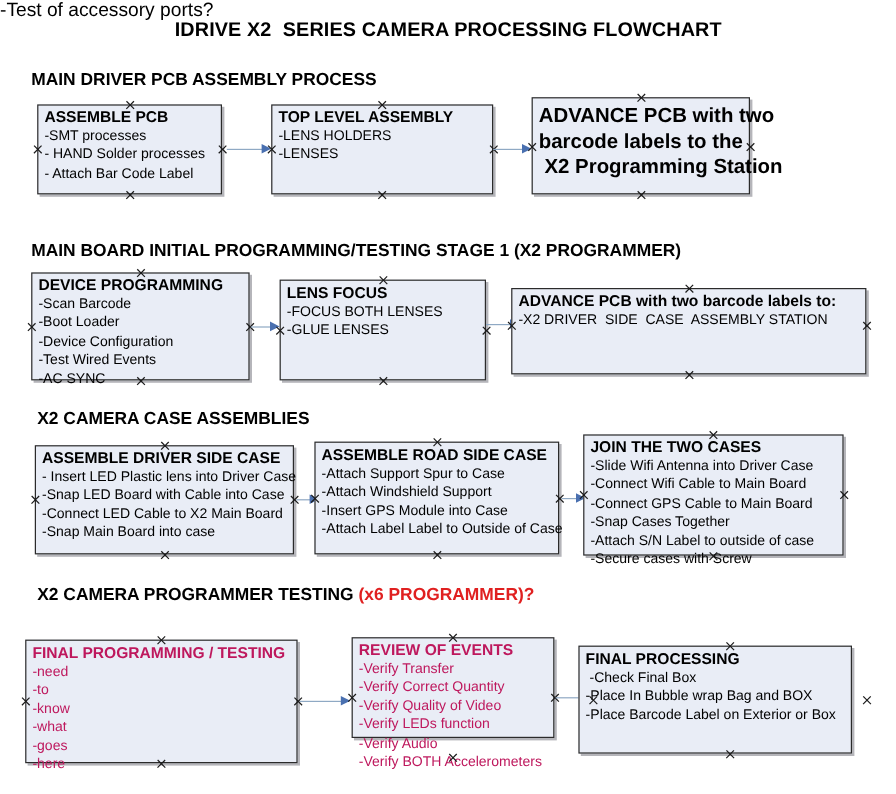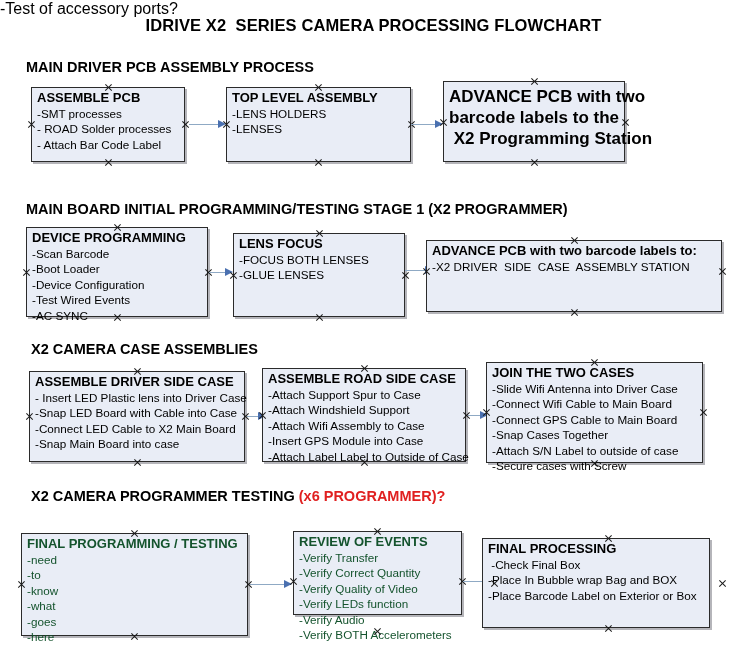--- a/index.html
+++ b/index.html
@@ -74,21 +74,21 @@
     line-height: 15.5px;
     white-space: pre;
   }
   .box.bold-body .b-line {
     font-weight: bold;
     font-size: 17px;
     line-height: 21px;
   }
   .box.red .b-title,
   .box.red .b-line {
-    color: #14532d;
+    color: #be185d;
   }
 
   
   .handle {
     position: absolute;
     width: 9px;
     height: 9px;
     margin-left: -4.5px;
     margin-top: -4.5px;
     pointer-events: none;
@@ -136,21 +136,21 @@
 <div id="canvas">
 
   <div class="doc-title">IDRIVE X2  SERIES CAMERA PROCESSING FLOWCHART</div>
 
   <div class="section-heading" style="left:26px; top:59px;">MAIN DRIVER PCB ASSEMBLY PROCESS</div>
 
   <div class="box" style="left:31px; top:87px; width:154px; height:75px;">
     <div class="inner">
       <div class="b-title">ASSEMBLE PCB</div>
       <div class="b-line">-SMT processes</div>
-      <div class="b-line">- ROAD Solder processes</div>
+      <div class="b-line">- HAND Solder processes</div>
       <div class="b-line">- Attach Bar Code Label</div>
     </div>
   </div>
   <div class="handle" style="left:108px; top:87px;"></div>
   <div class="handle" style="left:108px; top:162px;"></div>
   <div class="handle" style="left:31px; top:124px;"></div>
   <div class="handle" style="left:185px; top:124px;"></div>
 
   <div class="connector" style="left:189px; top:120px; width:37px;">
     <div class="shaft"></div>
@@ -255,21 +255,20 @@
   <div class="connector" style="left:247px; top:412px; width:19px;">
     <div class="shaft"></div>
     <div class="head"></div>
   </div>
 
   <div class="box" style="left:262px; top:368px; width:204px; height:94px;">
     <div class="inner">
       <div class="b-title">ASSEMBLE ROAD SIDE CASE</div>
       <div class="b-line">-Attach Support Spur to Case</div>
       <div class="b-line">-Attach Windshield Support</div>
-      <div class="b-line">-Attach Wifi Assembly to Case</div>
       <div class="b-line">-Insert GPS Module into Case</div>
       <div class="b-line">-Attach Label Label to Outside of Case</div>
     </div>
   </div>
   <div class="handle" style="left:364px; top:368px;"></div>
   <div class="handle" style="left:364px; top:462px;"></div>
   <div class="handle" style="left:262px; top:415px;"></div>
   <div class="handle" style="left:466px; top:415px;"></div>
 
   <div class="connector" style="left:468px; top:411px; width:20px;">

